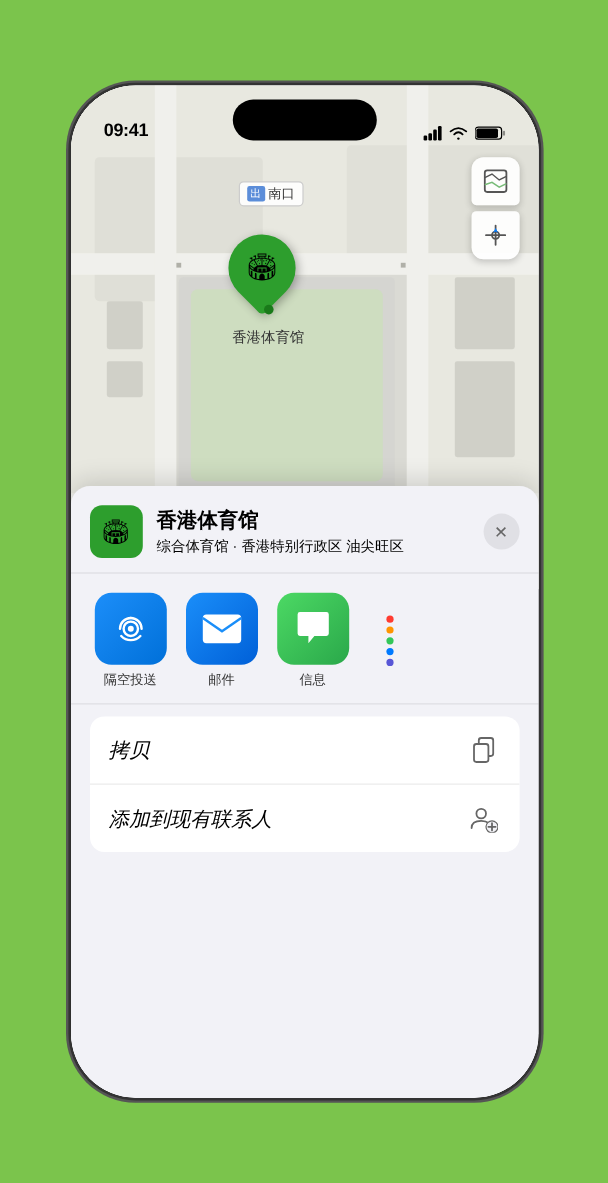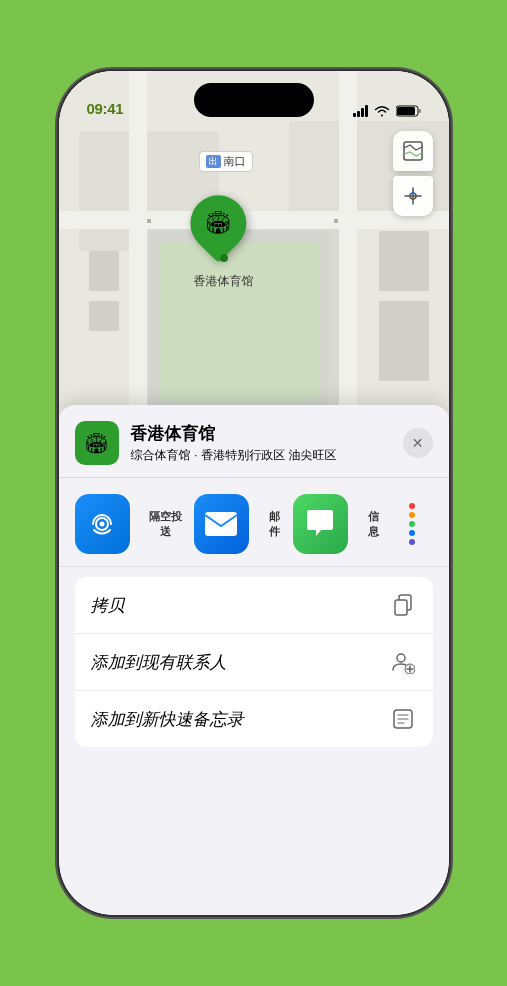--- a/index.html
+++ b/index.html
@@ -50,21 +50,21 @@
       position: absolute;
       top: 0;
       left: 0;
       right: 0;
       height: 54px;
       display: flex;
       align-items: flex-end;
       justify-content: space-between;
       padding: 0 28px 8px;
       z-index: 99;
-      color: #4d7c0f;
+      color: #000000;
     }
 
     .status-time {
       font-size: 15px;
       font-weight: 600;
       letter-spacing: -0.3px;
     }
 
     .status-icons {
       display: flex;
@@ -250,25 +250,24 @@
       display: flex;
       align-items: center;
       padding: 16px 16px 12px;
       gap: 8px;
       overflow-x: auto;
       border-bottom: 1px solid rgba(0,0,0,0.08);
     }
 
     .app-item {
       display: flex;
-      flex-direction: row;
-      align-items: center;
-      gap: 16px;
+      flex-direction: column;
+      align-items: center;
+      gap: 5px;
       min-width: 68px;
-      font-weight: bold;
     }
 
     .app-icon {
       width: 60px;
       height: 60px;
       border-radius: 14px;
       display: flex;
       align-items: center;
       justify-content: center;
       font-size: 28px;
@@ -552,29 +551,20 @@
           <div class="action-icon">
             <svg width="24" height="24" viewBox="0 0 24 24">
               <circle cx="10" cy="8" r="4" stroke="#666" stroke-width="1.5" fill="none"></circle>
               <path d="M2 20 Q2 14 10 14 Q14 14 16.5 16" stroke="#666" stroke-width="1.5" fill="none" stroke-linecap="round"></path>
               <circle cx="19" cy="19" r="5" fill="#f2f2f7" stroke="#666" stroke-width="1"></circle>
               <path d="M19 16 L19 22 M16 19 L22 19" stroke="#666" stroke-width="1.5" stroke-linecap="round"></path>
             </svg>
           </div>
         </div>
 
-        <div class="action-item">
-          <span class="action-label">添加到新快速备忘录</span>
-          <div class="action-icon">
-            <svg width="24" height="24" viewBox="0 0 24 24">
-              <rect x="3" y="3" width="18" height="18" rx="3" stroke="#666" stroke-width="1.5" fill="none"></rect>
-              <path d="M7 8 L17 8 M7 12 L17 12 M7 16 L13 16" stroke="#666" stroke-width="1.2" stroke-linecap="round"></path>
-            </svg>
-          </div>
-        </div>
 
 
       </div>
 
     </div>
 
     <div class="home-indicator"></div>
 
   </div>
 </div>

